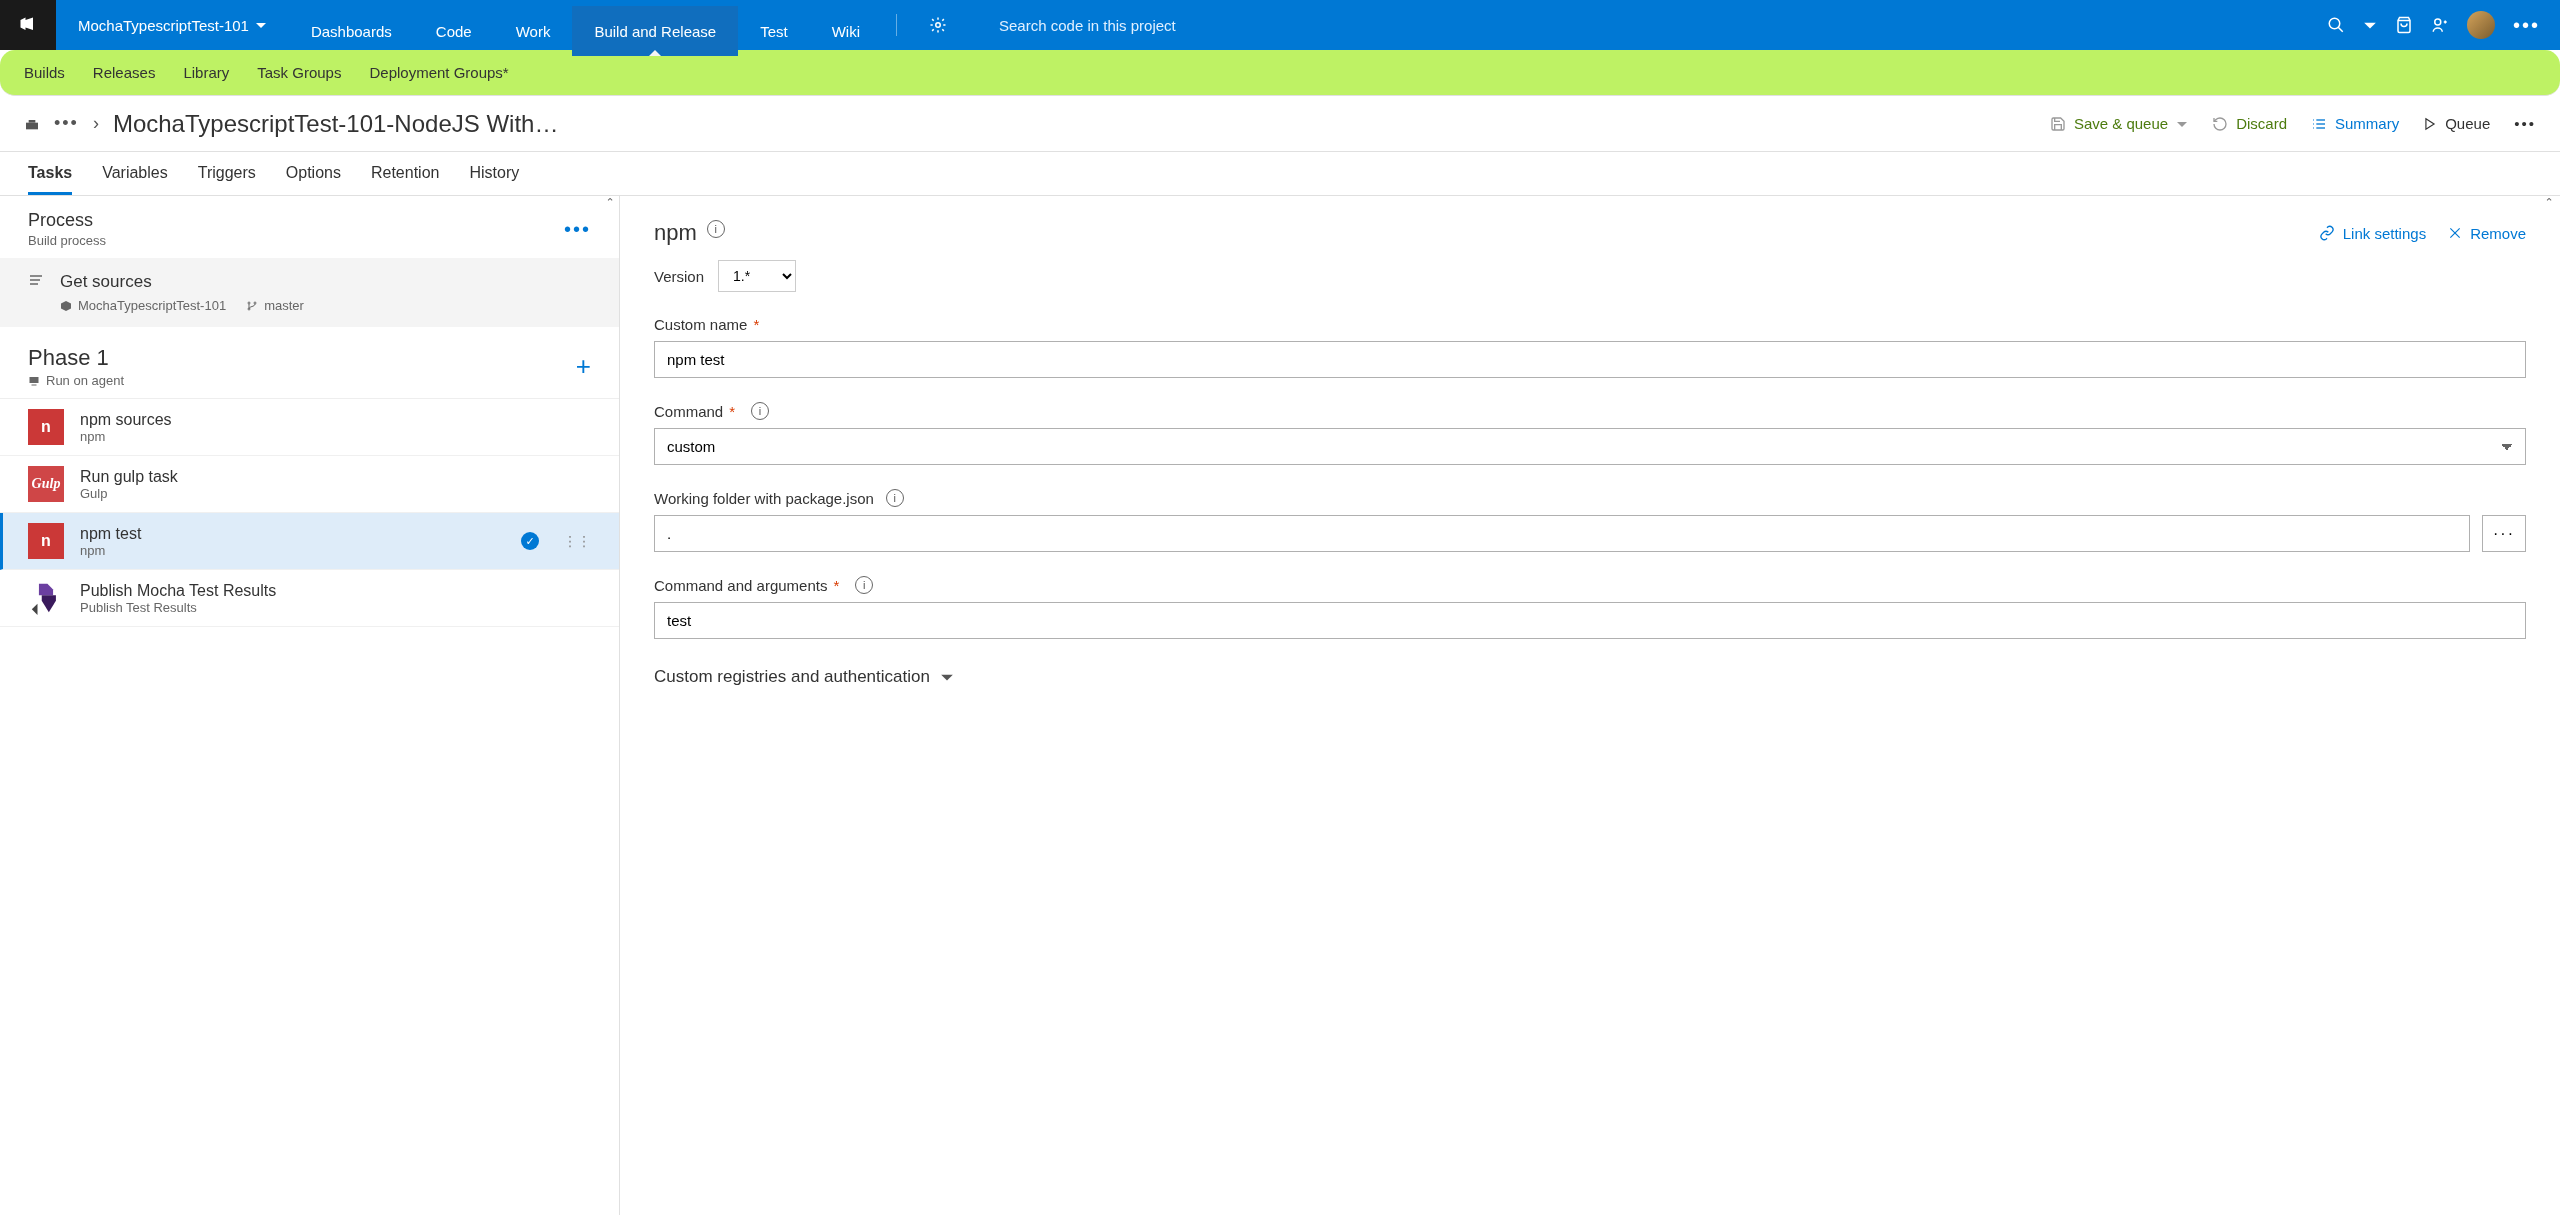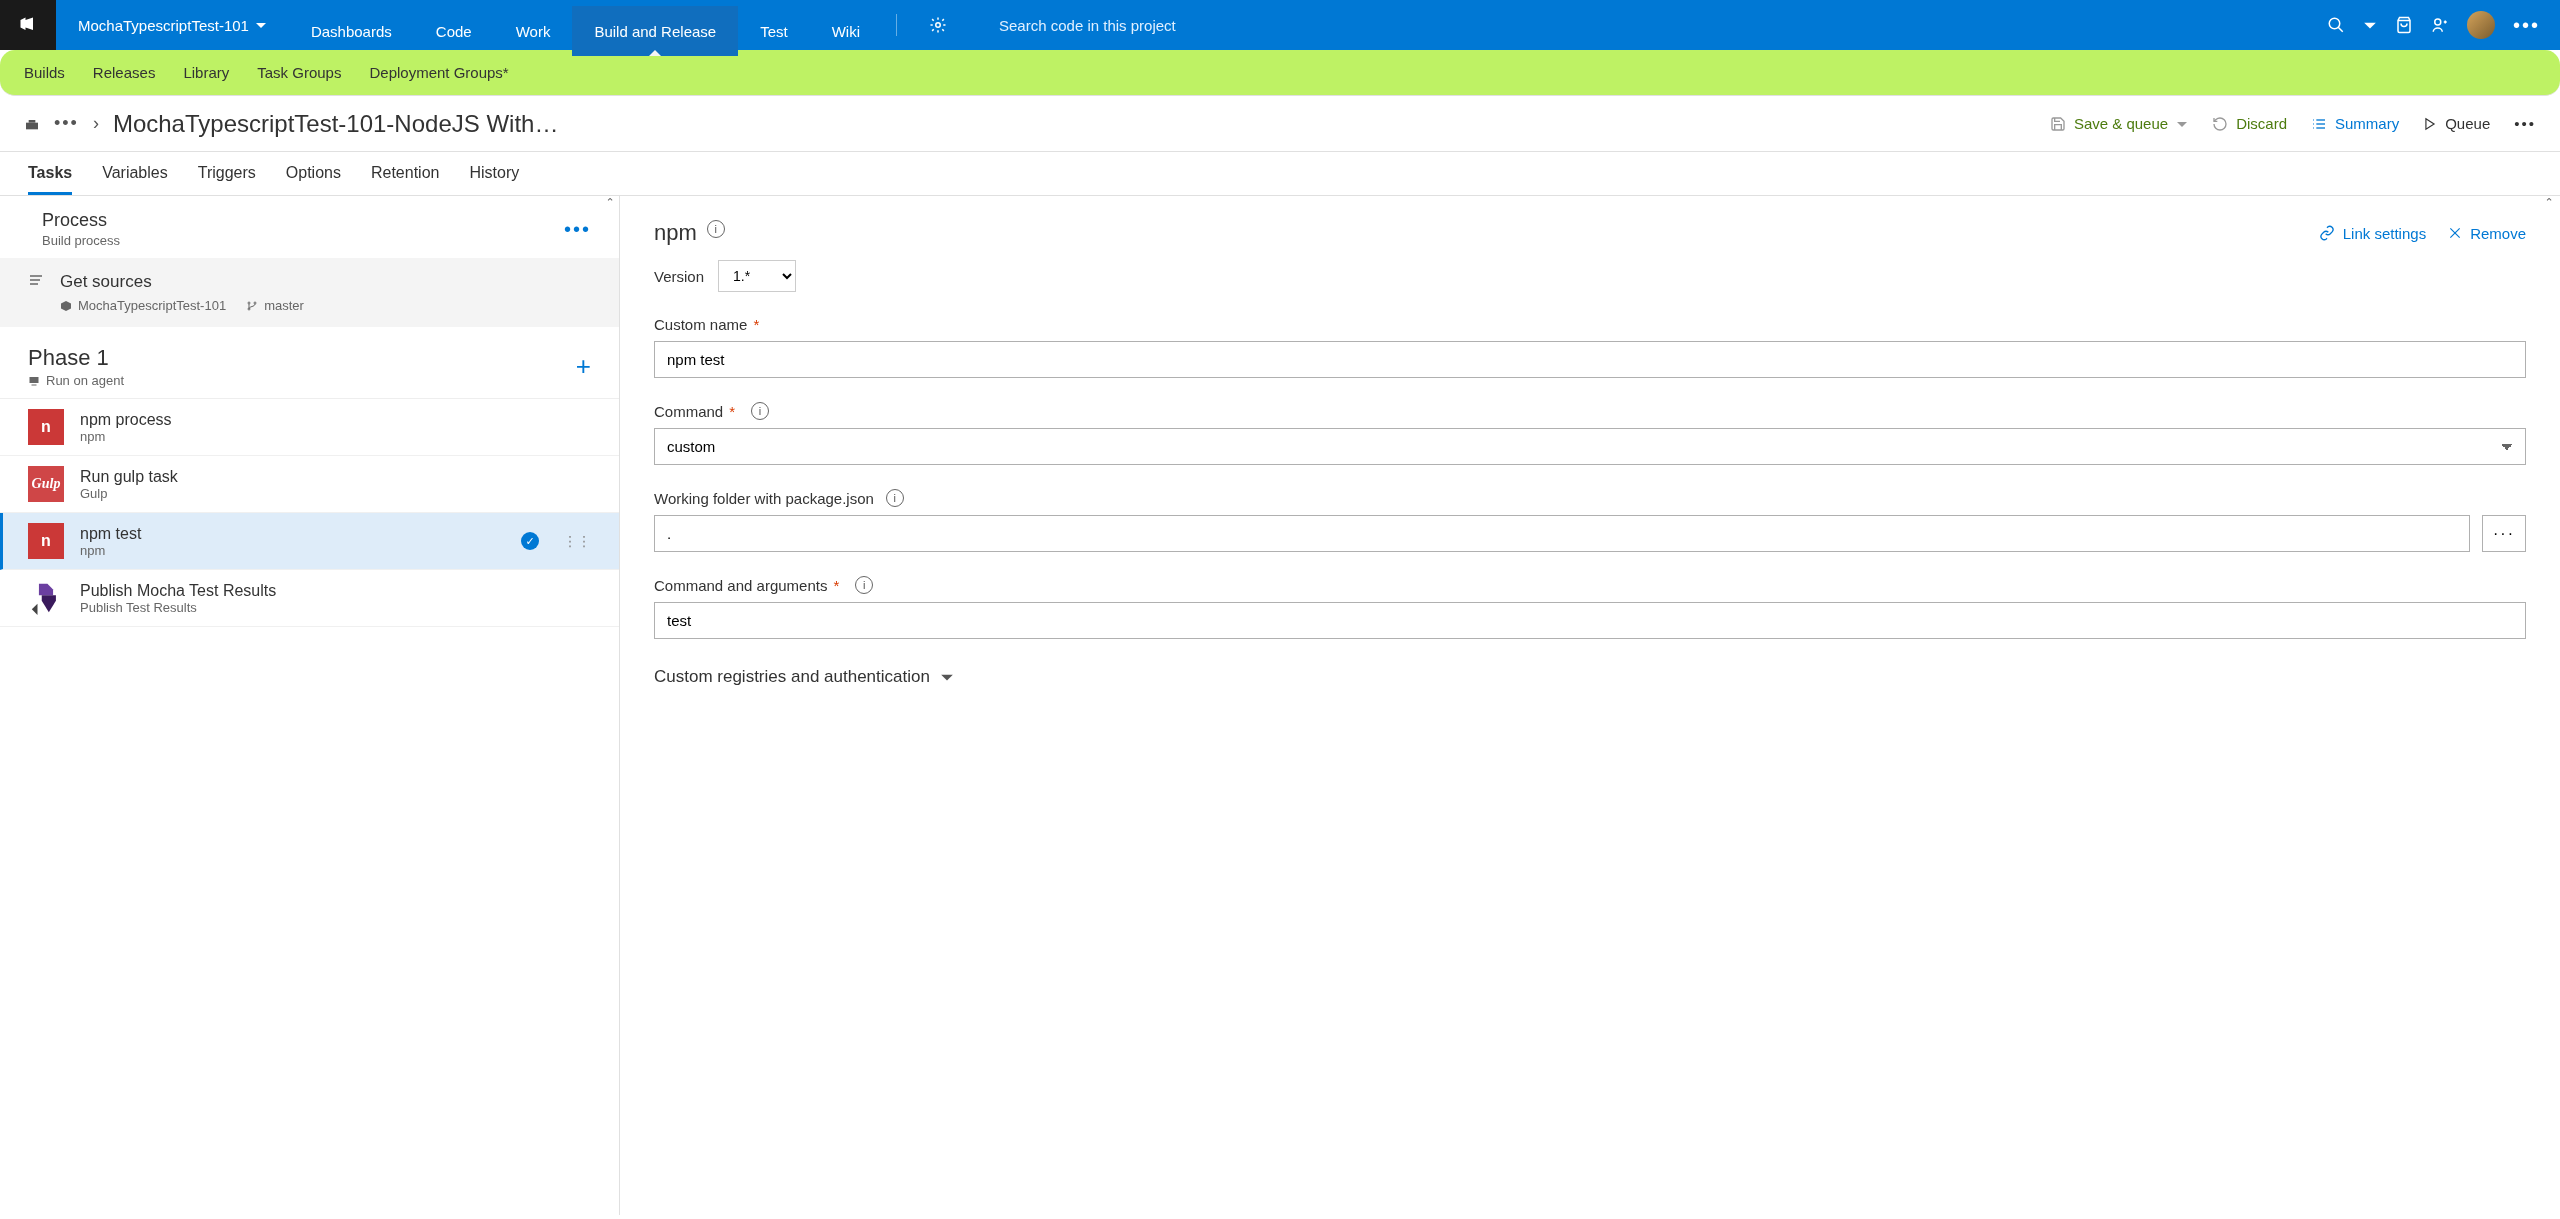--- a/index.html
+++ b/index.html
@@ -43,21 +43,21 @@
   
   .main { display:flex; height:calc(100vh - 200px); }
   .left { width:620px; border-right:1px solid #e0e0e0; overflow-y:auto; position:relative; }
   .right-pane { flex:1; padding:24px 34px; overflow-y:auto; position:relative; }
 
   .scroll-arrow { position:absolute; top:0; width:18px; height:18px; font-size:11px; color:#666; text-align:center; cursor:pointer; }
   .left .scroll-arrow { right:0; }
   .right-pane .scroll-arrow { right:2px; }
 
   
-  .process-hdr { padding:14px 28px 10px; display:flex; align-items:center;margin-left:14px; }
+  .process-hdr { padding:14px 28px 10px; display:flex; align-items:center; }
   .process-hdr .txt h3 { font-size:18px; font-weight:400; }
   .process-hdr .txt .sub { font-size:13px; color:#666; margin-top:2px; }
   .process-hdr .dots { margin-left:auto; color:#0078d4; font-size:20px; letter-spacing:2px; cursor:pointer; }
 
   
   .get-sources { background:#f4f4f4; padding:14px 28px; display:flex; gap:16px; align-items:flex-start; cursor:pointer; }
   .get-sources .icn { font-size:14px; color:#555; margin-top:2px; }
   .get-sources h4 { font-size:17px; font-weight:400; }
   .get-sources .meta { font-size:13px; color:#666; margin-top:6px; display:flex; gap:20px; align-items:center; }
 
@@ -285,21 +285,21 @@
             </svg>
           <span>Run on agent</span>
         </div>
       </div>
       <div class="plus">+</div>
     </div>
 
     <div class="task npm">
       <div class="badge">n</div>
       <div class="tinfo">
-        <div class="tname">npm process</div>
+        <div class="tname">npm sources</div>
         <div class="ttype">npm</div>
       </div>
     </div>
 
     <div class="task gulp">
       <div class="badge">Gulp</div>
       <div class="tinfo">
         <div class="tname">Run gulp task</div>
         <div class="ttype">Gulp</div>
       </div>

